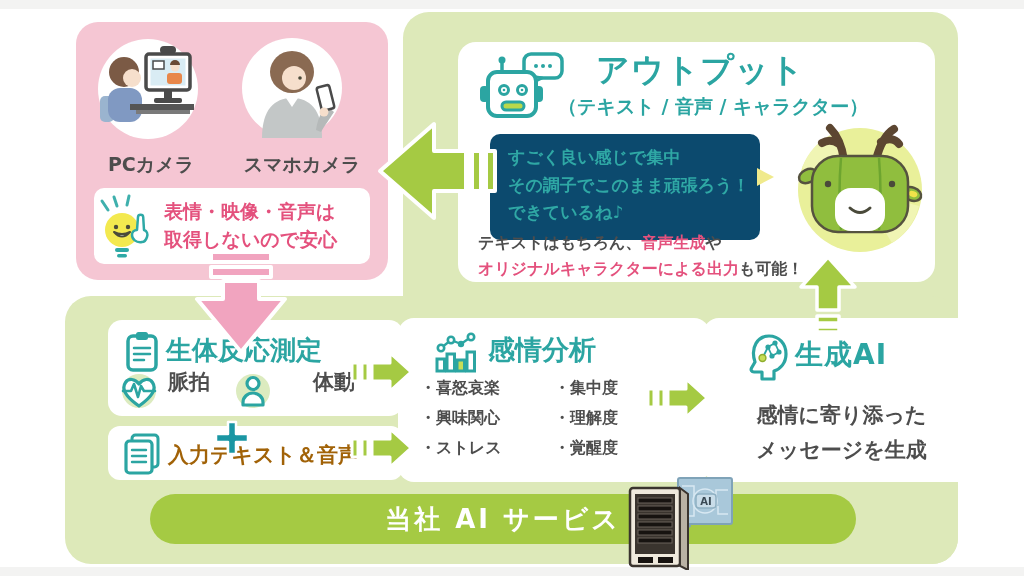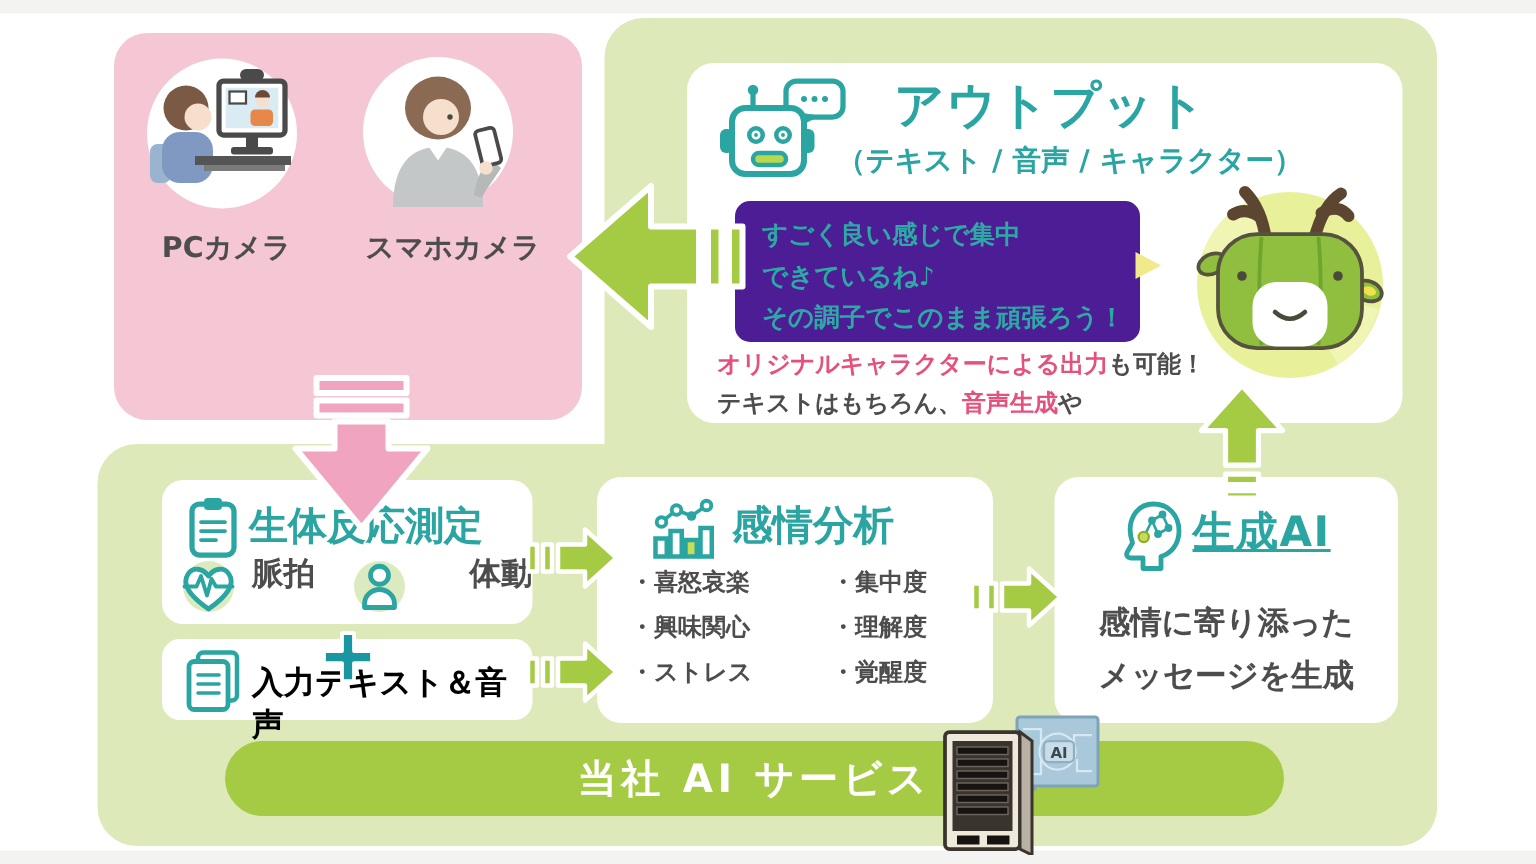--- a/index.html
+++ b/index.html
@@ -14,39 +14,39 @@
   .illust{position:absolute;}
   .cam-label{position:absolute;top:130px;font-size:19px;color:#4d4d4d;text-align:center;}
   .cam-label.pc{left:10px;width:130px;}
   .cam-label.sp{left:148px;width:156px;}
   .note-box{position:absolute;left:18px;top:166px;width:276px;height:76px;background:#fff;border-radius:10px;}
   .note-text{position:absolute;left:70px;top:10px;font-size:19px;line-height:1.45;color:#e4517d;}
   .panel{position:absolute;background:#fff;z-index:3;}
   .output-panel{left:458px;top:42px;width:477px;height:240px;border-radius:18px;}
   .out-title{position:absolute;left:112px;top:6px;font-size:33px;color:#2ba5a2;letter-spacing:1px;margin-left:26px;}
   .out-subtitle{position:absolute;left:100px;top:52px;font-size:19px;color:#2ba5a2;}
-  .bubble{position:absolute;left:32px;top:92px;width:270px;height:94px;background:#4c1d95;border-radius:10px;
+  .bubble{position:absolute;left:32px;top:92px;width:270px;height:106px;background:#0c4a6e;border-radius:10px;
           font-size:17px;line-height:1.62;color:#2fa8a5;padding:10px 0 0 18px;box-sizing:border-box;}
   .bubble-tail{position:absolute;right:-14px;top:34px;width:0;height:0;
                border-top:9px solid transparent;border-bottom:9px solid transparent;border-left:17px solid #f0ea8c;}
   .caption{position:absolute;left:20px;top:188px;font-size:16px;line-height:1.6;color:#4d4d4d;}
   .hl{color:#e4517d;}
-  .box{position:absolute;background:#fff;z-index:3;}
+  .box{position:absolute;background:#fff;z-index:3;padding-left:48px;}
   .box-bio{left:108px;top:320px;width:247px;height:96px;border-radius:14px;}
   .box-input{left:108px;top:426px;width:247px;height:54px;border-radius:12px;}
   .box-emotion{left:398px;top:318px;width:264px;height:164px;border-radius:16px;}
   .box-genai{left:703px;top:318px;width:229px;height:164px;border-radius:16px;}
   .bio-title{position:absolute;left:58px;top:13px;font-size:26px;color:#2ba5a2;}
   .bio-item{position:absolute;top:48px;font-size:21px;color:#4d4d4d;}
   .bio-item.pulse{left:60px;} .bio-item.motion{left:172px;margin-left:33px;}
-  .input-title{position:absolute;left:60px;top:15px;font-size:21px;color:#000000;}
+  .input-title{position:absolute;left:60px;top:15px;font-size:21px;color:#a16207;}
   .emo-title{position:absolute;left:90px;top:14px;font-size:27px;color:#2ba5a2;}
   .emo-grid{position:absolute;left:22px;top:62px;display:grid;grid-template-columns:134px 1fr;row-gap:14px;
             font-size:16px;color:#4d4d4d;line-height:1;}
-  .gen-title{position:absolute;left:92px;top:18px;font-size:28px;color:#2ba5a2;letter-spacing:1px;text-decoration:underline;}
+  .gen-title{position:absolute;left:92px;top:18px;font-size:28px;color:#2ba5a2;letter-spacing:1px;}
   .gen-desc{position:absolute;left:0;top:80px;width:100%;text-align:center;font-size:21px;line-height:1.65;color:#4d4d4d;}
   .footer-bar{position:absolute;left:150px;top:494px;width:706px;height:50px;background:#a5ca43;border-radius:25px;z-index:3;
               display:flex;align-items:center;justify-content:center;color:#fff;font-size:26px;letter-spacing:3px;}
   .arrow{position:absolute;z-index:5;}
   svg{display:block;}
 </style>
 </head>
 <body>
 
 <div class="stage">
@@ -85,20 +85,40 @@
       <path d="M50,66 l6,9 6,-9 z" fill="#ffffff"></path>
       <path d="M80,98 c2,-12 5,-18 11,-24 l7,6 c-5,8 -9,13 -13,20 z" fill="#b5b9b9"></path>
       <g transform="rotate(-14 89 66)">
         <rect x="83" y="54" width="13" height="24" rx="2.5" fill="#ffffff" stroke="#4a4a4a" stroke-width="2.5"></rect>
       </g>
       <circle cx="88" cy="80" r="4.5" fill="#f6dfcc"></circle>
     </svg>
     <div class="cam-label pc">PCカメラ</div>
     <div class="cam-label sp">スマホカメラ</div>
 
+    <div class="note-box">
+      <svg class="illust" style="left:4px;top:6px" width="64" height="66" viewBox="0 0 64 66">
+        <g stroke="#3fb0ad" stroke-width="3" stroke-linecap="round">
+          <line x1="10" y1="16" x2="4" y2="7"></line>
+            <line x1="19" y1="12" x2="16" y2="3"></line>
+            <line x1="29" y1="11" x2="31" y2="2"></line>
+        </g>
+        <circle cx="24" cy="36" r="17" fill="#f3e94f"></circle>
+        <circle cx="18" cy="33" r="2.2" fill="#4a4a3a"></circle>
+          <circle cx="30" cy="33" r="2.2" fill="#4a4a3a"></circle>
+        <path d="M16,38 Q24,47 32,38 Q24,42 16,38 Z" fill="#ffffff" stroke="#4a4a3a" stroke-width="2" stroke-linejoin="round"></path>
+        <rect x="17" y="54" width="14" height="4" rx="2" fill="#2ea9a6"></rect>
+        <rect x="19" y="60" width="10" height="3.5" rx="1.7" fill="#2ea9a6"></rect>
+        <path d="M44,48 c-6,1 -10,-3 -10,-7 c0,-3 2,-5 5,-5 l1,-13 c0.2,-3 5,-3 5.2,0 l0.8,13 c3,1 4,4 3,7 c-1,3 -3,5 -5,5 z" fill="#ffffff" stroke="#2ea9a6" stroke-width="2.5" stroke-linejoin="round"></path>
+      </svg>
+      <div class="note-text">
+        <span>表情・映像・音声は</span><br>
+        <span>取得しないので安心</span>
+      </div>
+    </div>
   </div>
 
   <svg class="arrow" style="left:376px;top:114px" width="122" height="114" viewBox="0 0 122 114">
     <g fill="#a5ca43" stroke="#ffffff" stroke-width="4" stroke-linejoin="round">
       <polygon points="4,57 58,10 58,37 90,37 90,77 58,77 58,104"></polygon>
       <rect x="96" y="37" width="9" height="40"></rect>
       <rect x="110" y="37" width="9" height="40"></rect>
     </g>
   </svg>
   <svg class="arrow" style="left:194px;top:250px" width="94" height="108" viewBox="0 0 94 108">
@@ -155,31 +175,31 @@
       <circle cx="48" cy="38" r="4.5" fill="#ffffff" stroke="#2ba5a2" stroke-width="3"></circle>
       <circle cx="30" cy="38" r="1.3" fill="#2ba5a2"></circle>
         <circle cx="48" cy="38" r="1.3" fill="#2ba5a2"></circle>
       <rect x="28" y="50" width="22" height="8" rx="4" fill="#b9d84b" stroke="#2ba5a2" stroke-width="3"></rect>
     </svg>
     <div class="out-title">アウトプット</div>
     <div class="out-subtitle">（テキスト / 音声 / キャラクター）</div>
 
     <div class="bubble">
       <div>すごく良い感じで集中</div>
+      <div>その調子でこのまま頑張ろう！</div>
       <div>できているね♪</div>
-      <div>その調子でこのまま頑張ろう！</div>
       <div class="bubble-tail"></div>
     </div>
 
     <div class="caption">
       <div>
-        <span class="hl">オリジナルキャラクターによる出力</span><span>も可能！</span>
+        <span>テキストはもちろん、</span><span class="hl">音声生成</span><span>や</span>
       </div>
       <div>
-        <span>テキストはもちろん、</span><span class="hl">音声生成</span><span>や</span>
+        <span class="hl">オリジナルキャラクターによる出力</span><span>も可能！</span>
       </div>
     </div>
 
     <svg class="illust" style="left:330px;top:62px" width="144" height="154" viewBox="0 0 144 154">
       <circle cx="72" cy="86" r="62" fill="#e9f09a"></circle>
       <path d="M72,86 L14,64 A62,62 0 0 1 44,30 Z" fill="#f0f5b4"></path>
       <path d="M72,86 L104,139 A62,62 0 0 0 131,102 Z" fill="#f0f5b4"></path>
       <g stroke="#5c4631" stroke-width="8" stroke-linecap="round" fill="none">
         <path d="M56,56 C54,42 50,32 42,24"></path>
         <path d="M51,40 C45,36 39,36 34,39"></path>

